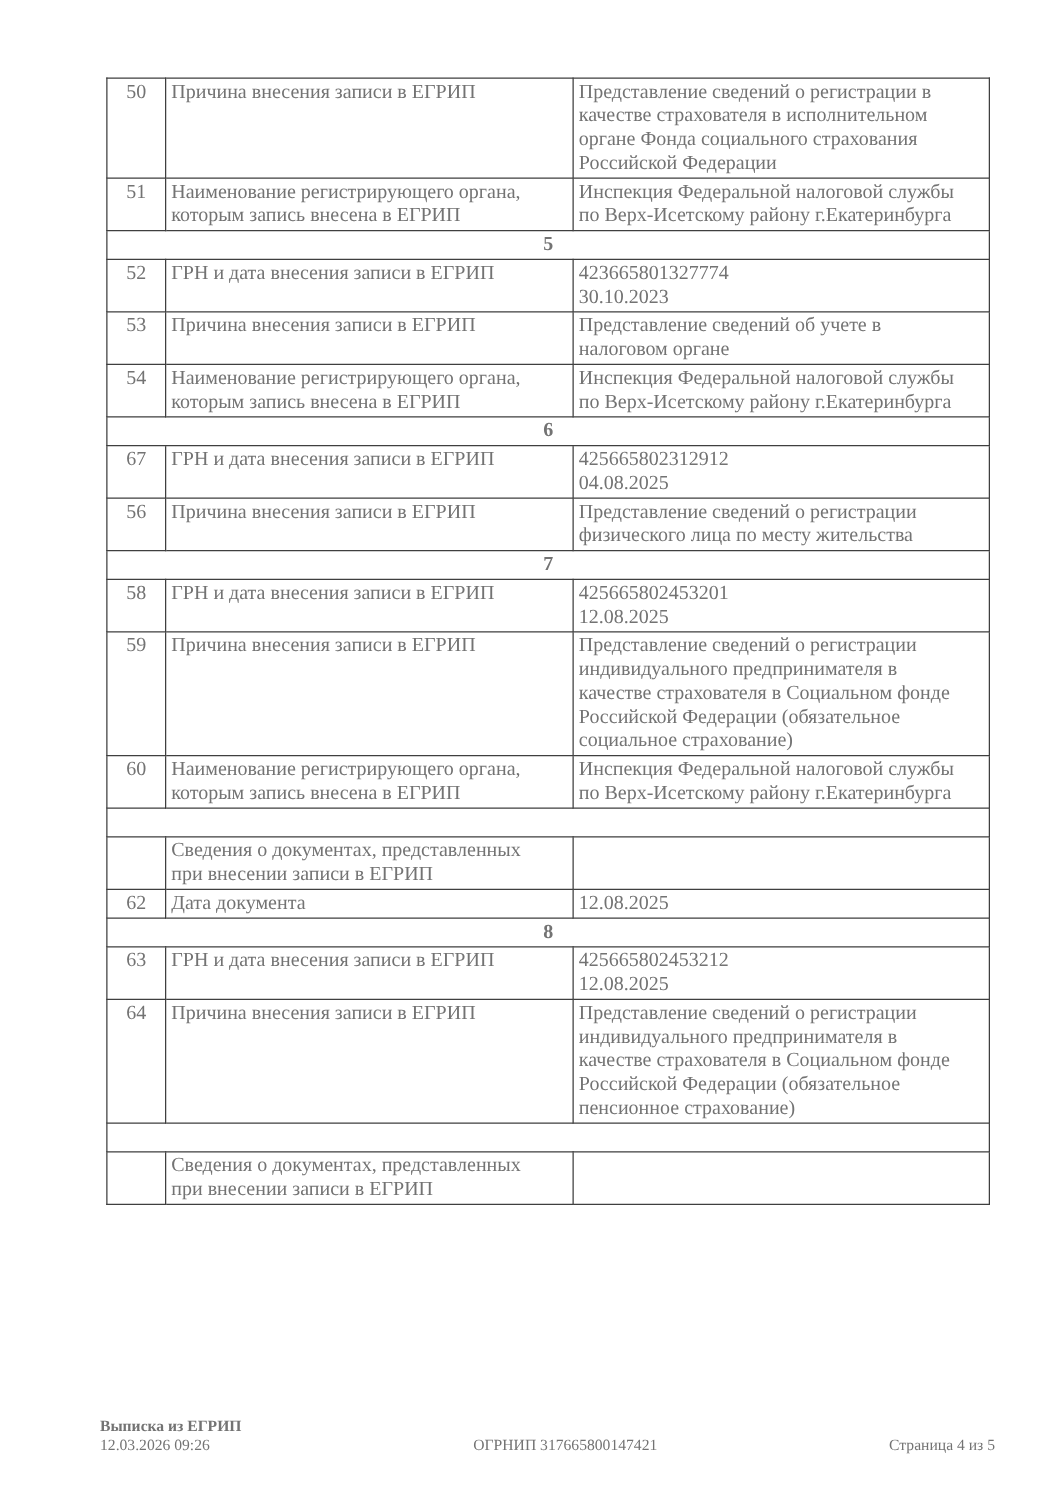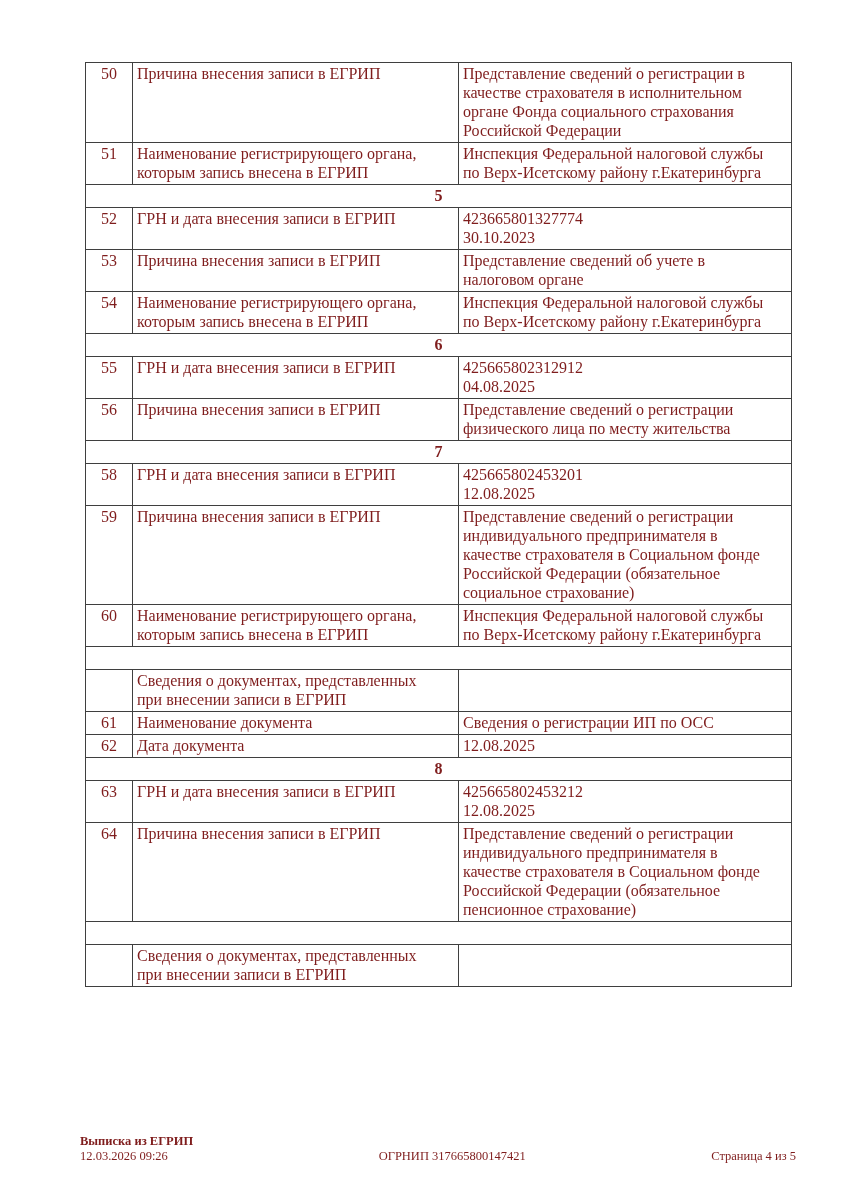--- a/index.html
+++ b/index.html
@@ -6,21 +6,21 @@
     margin: 0;
     padding: 0;
     background: #ffffff;
   }
   .page {
     position: relative;
     width: 848px;
     height: 1200px;
     background: #ffffff;
     font-family: "Liberation Serif", serif;
-    color: #7f1d1d;
+    color: #737373;
     overflow: hidden;
   }
   table.records {
     position: absolute;
     left: 85px;
     top: 62px;
     width: 706px;
     border-collapse: collapse;
     table-layout: fixed;
   }
@@ -110,21 +110,21 @@
           <td class="row-number-cell">54</td>
           <td class="row-label-cell">Наименование регистрирующего органа,
 которым запись внесена в ЕГРИП</td>
           <td class="row-value-cell">Инспекция Федеральной налоговой службы
 по Верх-Исетскому району г.Екатеринбурга</td>
         </tr>
         <tr>
           <td colspan="3" class="section-cell">6</td>
         </tr>
         <tr>
-          <td class="row-number-cell">55</td>
+          <td class="row-number-cell">67</td>
           <td class="row-label-cell">ГРН и дата внесения записи в ЕГРИП</td>
           <td class="row-value-cell">425665802312912
 04.08.2025</td>
         </tr>
         <tr>
           <td class="row-number-cell">56</td>
           <td class="row-label-cell">Причина внесения записи в ЕГРИП</td>
           <td class="row-value-cell">Представление сведений о регистрации
 физического лица по месту жительства</td>
         </tr>
@@ -154,25 +154,20 @@
 по Верх-Исетскому району г.Екатеринбурга</td>
         </tr>
         <tr>
           <td colspan="3" class="empty-cell"></td>
         </tr>
         <tr>
           <td class="row-number-cell"></td>
           <td class="row-label-cell">Сведения о документах, представленных
 при внесении записи в ЕГРИП</td>
           <td class="row-value-cell"></td>
-        </tr>
-        <tr>
-          <td class="row-number-cell">61</td>
-          <td class="row-label-cell">Наименование документа</td>
-          <td class="row-value-cell">Сведения о регистрации ИП по ОСС</td>
         </tr>
         <tr>
           <td class="row-number-cell">62</td>
           <td class="row-label-cell">Дата документа</td>
           <td class="row-value-cell">12.08.2025</td>
         </tr>
         <tr>
           <td colspan="3" class="section-cell">8</td>
         </tr>
         <tr>

